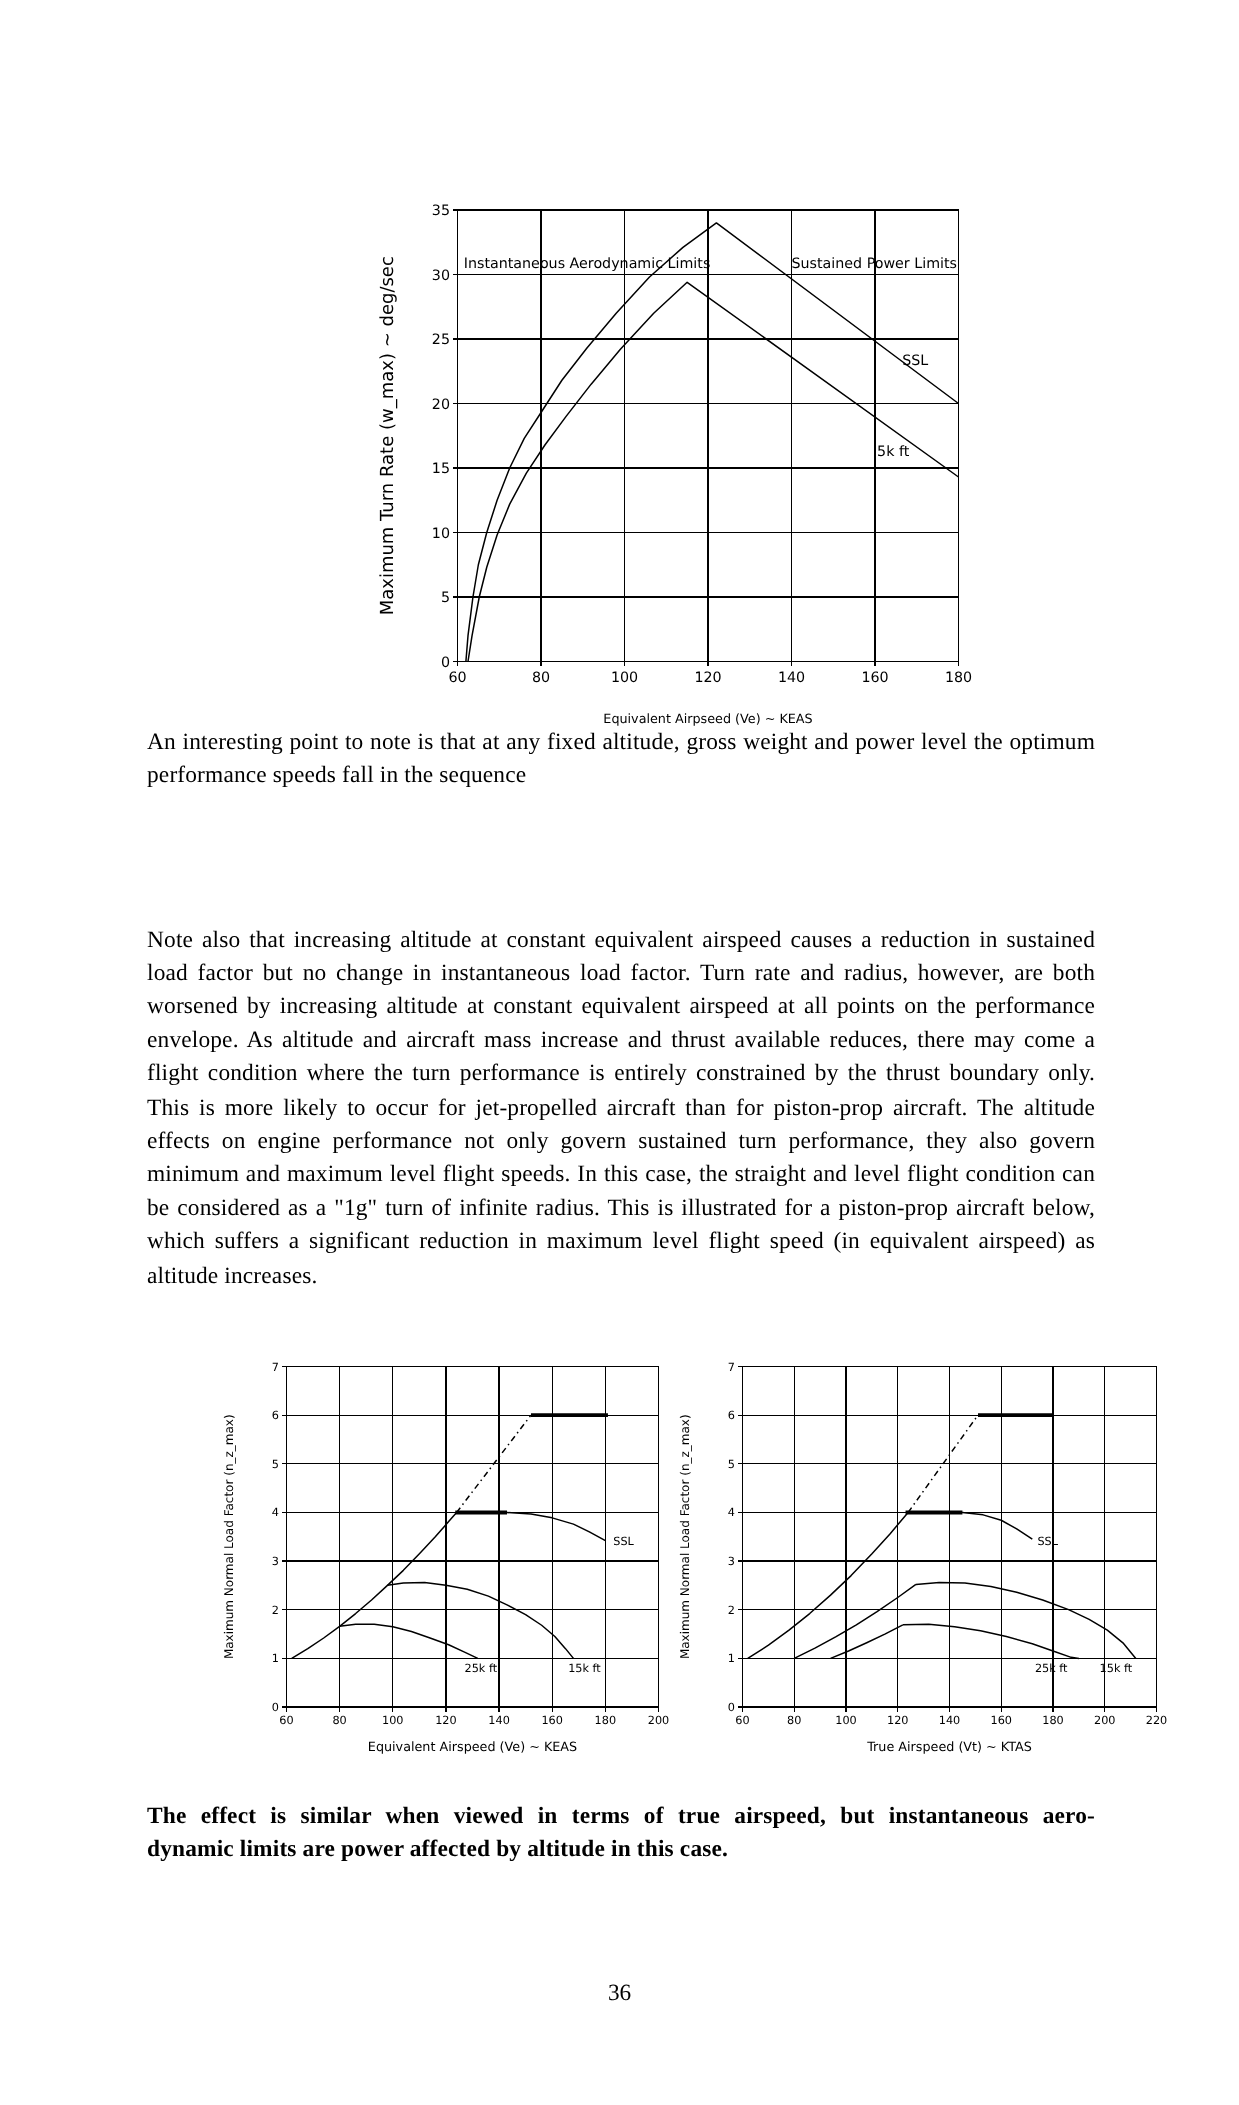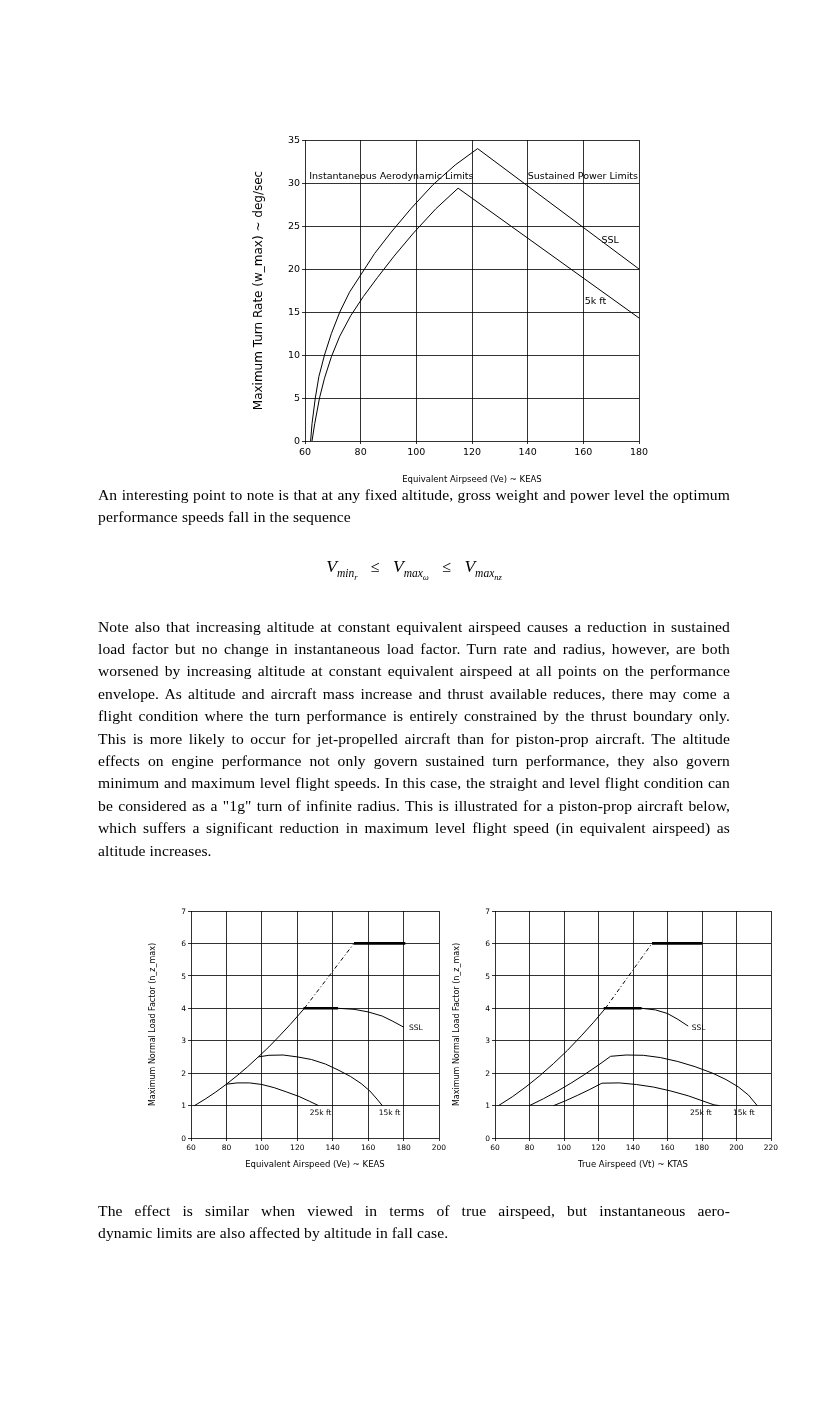--- a/index.html
+++ b/index.html
@@ -80,27 +80,20 @@
         <text x="69.175" y="52.69999999999999" font-size="9.5" text-anchor="start">Instantaneous Aerodynamic Limits</text>
         <text x="287.66666666666663" y="52.69999999999999" font-size="9.5" text-anchor="start">Sustained Power Limits</text>
         <text x="361.425" y="117.19999999999999" font-size="9.5" text-anchor="start">SSL</text>
         <text x="344.725" y="178.26" font-size="9.5" text-anchor="start">5k ft</text>
         <text x="232" y="356" text-anchor="middle" font-size="8.5">Equivalent Airpseed (Ve) ~ KEAS</text>
         <text text-anchor="middle" font-size="12" transform="translate(22,164.5) rotate(-90)">Maximum Turn Rate (w_max) ~ deg/sec</text>
       </svg></figure>
 
   <p class="para" style="top:468px;">An interesting point to note is that at any fixed altitude, gross weight and power level the optimum performance speeds fall in the sequence</p>
 
-  <div class="formula" style="top:556px;">
-    <span class="f-term"><span class="f-var">V</span><sub class="f-sub"><span>min</span><sub class="f-subsub">r</sub></sub></span>
-    <span class="f-rel">≤</span>
-    <span class="f-term"><span class="f-var">V</span><sub class="f-sub"><span>max</span><sub class="f-subsub">ω</sub></sub></span>
-    <span class="f-rel">≤</span>
-    <span class="f-term"><span class="f-var">V</span><sub class="f-sub"><span>max</span><sub class="f-subsub">nz</sub></sub></span>
-  </div>
 
   <p class="para" style="top:600px;">Note also that increasing altitude at constant equivalent airspeed causes a reduction in sustained load factor but no change in instantaneous load factor.  Turn rate and radius, however, are both worsened by increasing altitude at constant equivalent airspeed at all points on the performance envelope.  As altitude and aircraft mass increase and thrust available reduces, there may come a flight condition where the turn performance is entirely constrained by the thrust boundary only.  This is more likely to occur for jet-propelled aircraft than for piston-prop aircraft.  The altitude effects on engine performance not only govern sustained turn performance, they also govern minimum and maximum level flight speeds.  In this case, the straight and level flight condition can be considered as a "1g" turn of infinite radius. This is illustrated for a piston-prop aircraft below, which suffers a significant reduction in maximum level flight speed (in equivalent airspeed) as altitude increases.</p>
 
   <figure class="chart chart-bl"><svg width="320" height="275" viewBox="0 0 320 275">
         <line x1="56" y1="15" x2="56" y2="242" class="grid"></line>
         <line x1="56" y1="242" x2="56" y2="245" class="tickstub"></line>
         <text x="56" y="253.5" text-anchor="middle" font-size="7.5">60</text>
         <line x1="91.42857142857142" y1="15" x2="91.42857142857142" y2="242" class="grid"></line>
         <line x1="91.42857142857142" y1="242" x2="91.42857142857142" y2="245" class="tickstub"></line>
         <text x="91.42857142857142" y="253.5" text-anchor="middle" font-size="7.5">80</text>
@@ -221,19 +214,20 @@
         <polyline points="171.6,160.3 187.1,159.0 204.3,159.3 221.6,161.6 238.8,165.5 256.1,170.7 273.4,177.1 287.1,183.6 299.2,190.8 309.6,199.2 318.2,209.6" class="series" stroke-width="1"></polyline>
         <polyline points="114.7,209.6 126.7,204.7 138.8,199.2 150.9,193.4 162.9,187.2" class="series" stroke-width="1"></polyline>
         <polyline points="162.9,187.2 180.2,186.9 197.4,188.5 214.7,191.1 231.9,195.0 249.2,199.8 263.0,204.7 275.1,208.9 280.3,209.6" class="series" stroke-width="1"></polyline>
         <text x="252.65" y="134.33714285714285" font-size="7.5" text-anchor="start">SSL</text>
         <text x="250.925" y="218.65142857142857" font-size="7.5" text-anchor="start">25k ft</text>
         <text x="294.05" y="218.65142857142857" font-size="7.5" text-anchor="start">15k ft</text>
         <text x="194" y="271" text-anchor="middle" font-size="8.5">True Airspeed (Vt) ~ KTAS</text>
         <text text-anchor="middle" font-size="8" transform="translate(20,128.5) rotate(-90)">Maximum Normal Load Factor (n_z_max)</text>
       </svg></figure>
 
-  <p class="para" style="top:1184px;">
+  <p class="para" style="top:1184px;font-weight:bold;">
     <span class="line-just" style="display:block;">The effect is similar when viewed in terms of true airspeed, but instantaneous aero-</span>
-    <span style="display:block;">dynamic limits are also affected by altitude in fall case.</span>
+    <span style="display:block;">dynamic limits are power affected by altitude in this case.</span>
   </p>
 
+  <div class="pageno">36</div>
 
 </div>
 
 </body></html>

